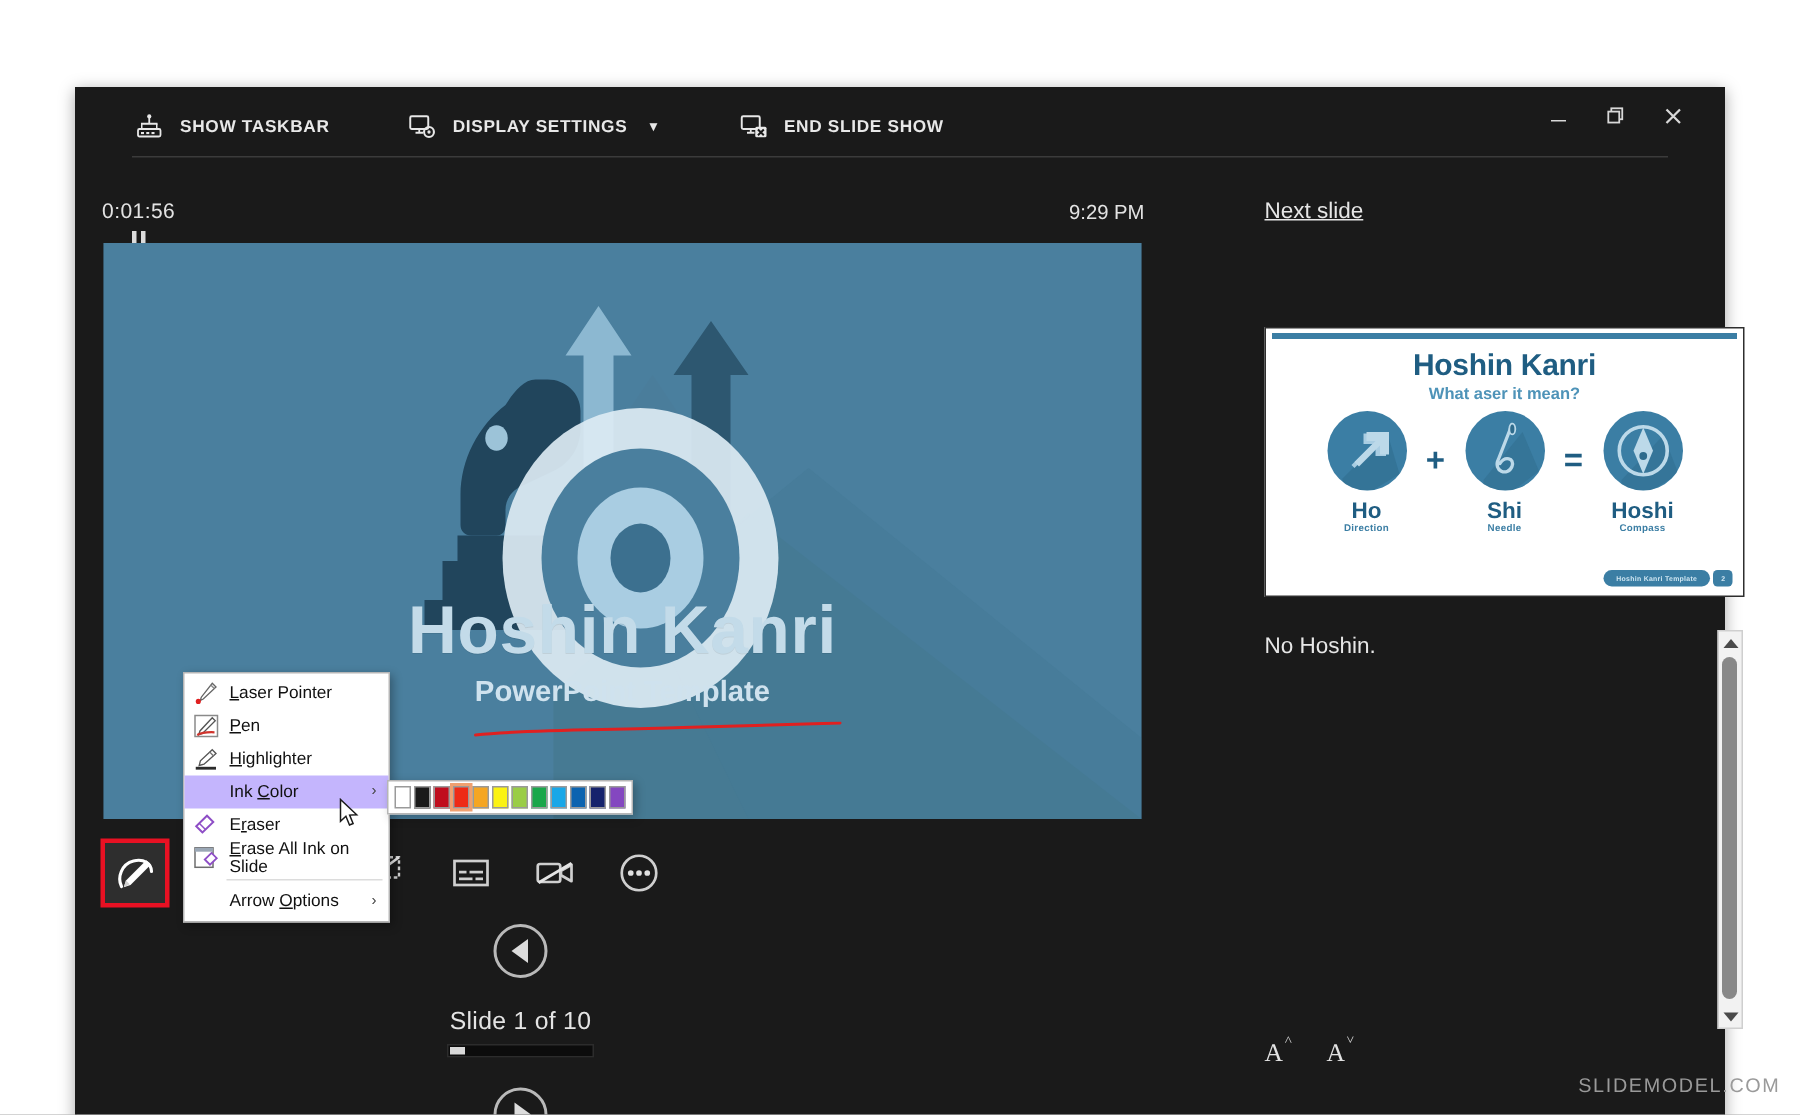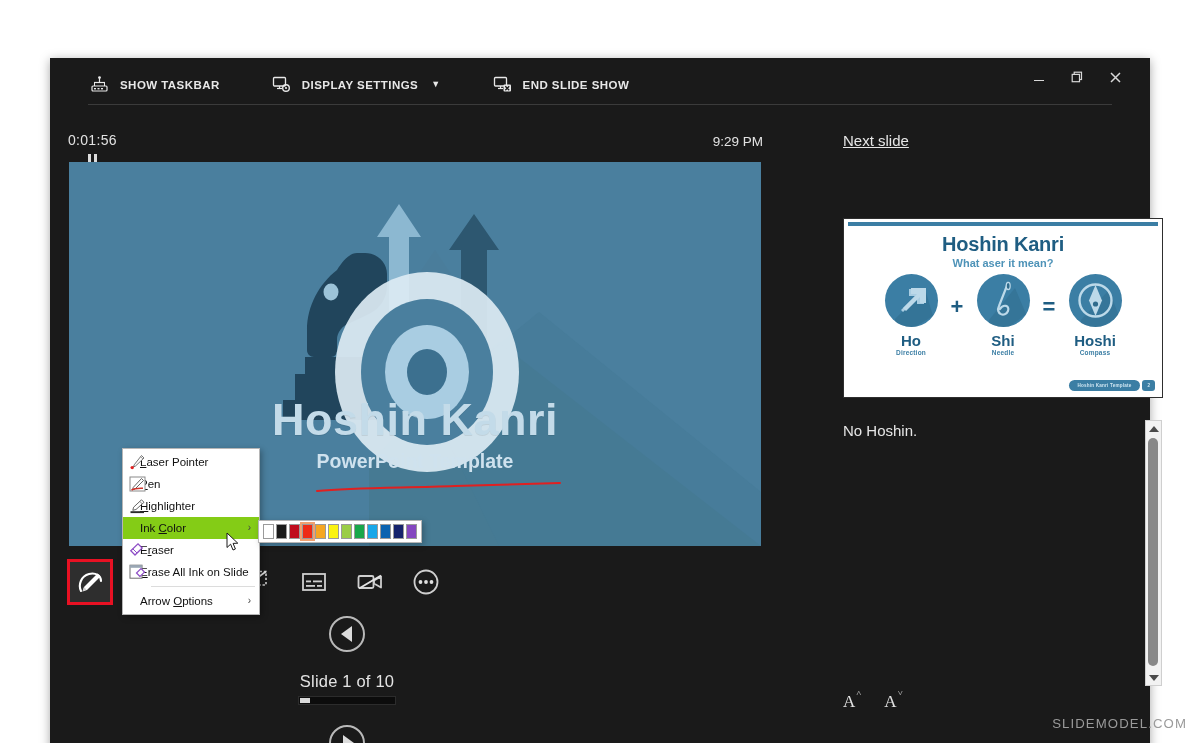--- a/index.html
+++ b/index.html
@@ -130,23 +130,23 @@
 
   
   .ctx-menu {
     position: absolute; left: 72px; top: 390px; width: 138px;
     background: #ffffff; border: 1px solid #b6b6b6;
     box-shadow: 2px 2px 6px rgba(0,0,0,.30); z-index: 40;
     padding: 2px 0;
   }
   .ctx-item {
     position: relative; height: 22px; display: flex; align-items: center;
-    padding-left: 17px; font-size: 11.5px; color: #111; cursor: default;
-  }
-  .ctx-item.sel { background: #84cc16; }
+    padding-left: 30px; font-size: 11.5px; color: #111; cursor: default;
+  }
+  .ctx-item.sel { background: #c4b5fd; }
   .ctx-item .ci-ico { position: absolute; left: 6px; top: 3px; width: 17px; height: 16px; }
   .ctx-item .ci-arrow { position: absolute; right: 8px; top: 5px; color: #444; font-size: 10px; }
   .ctx-sep { height: 1px; background: #dcdcdc; margin: 3px 4px 3px 28px; }
   .u { text-decoration: underline; }
 
   
   .palette {
     position: absolute; left: 208px; top: 462px; z-index: 45;
     background: #ffffff; border: 1px solid #b6b6b6;
     box-shadow: 2px 2px 6px rgba(0,0,0,.25);

